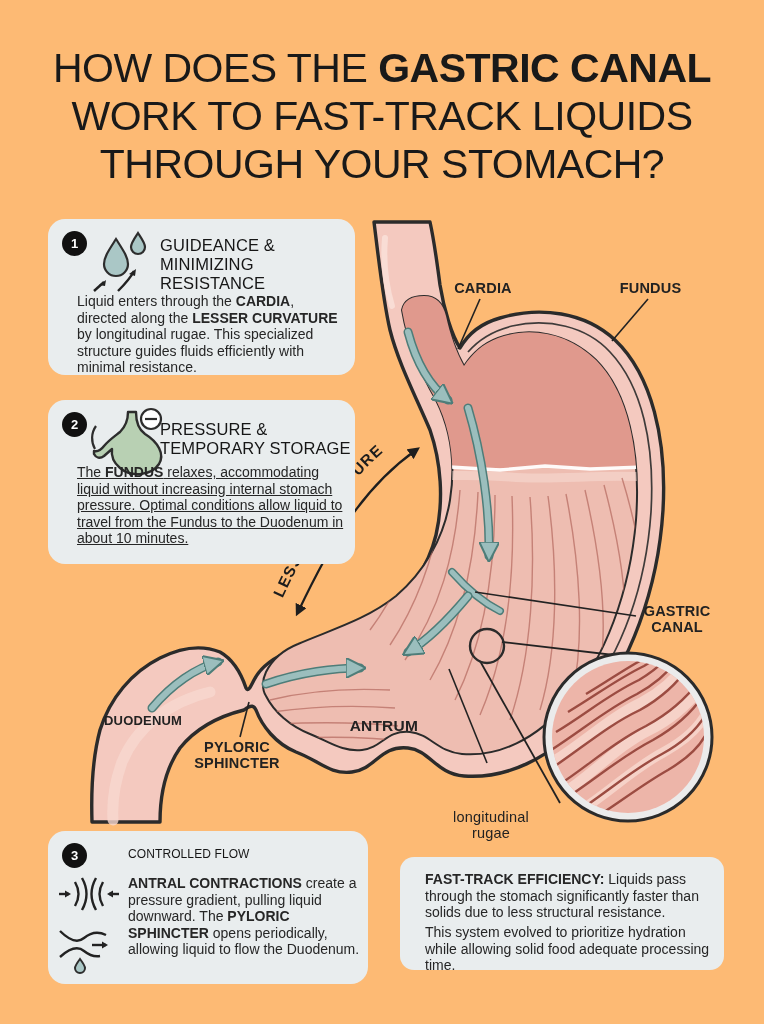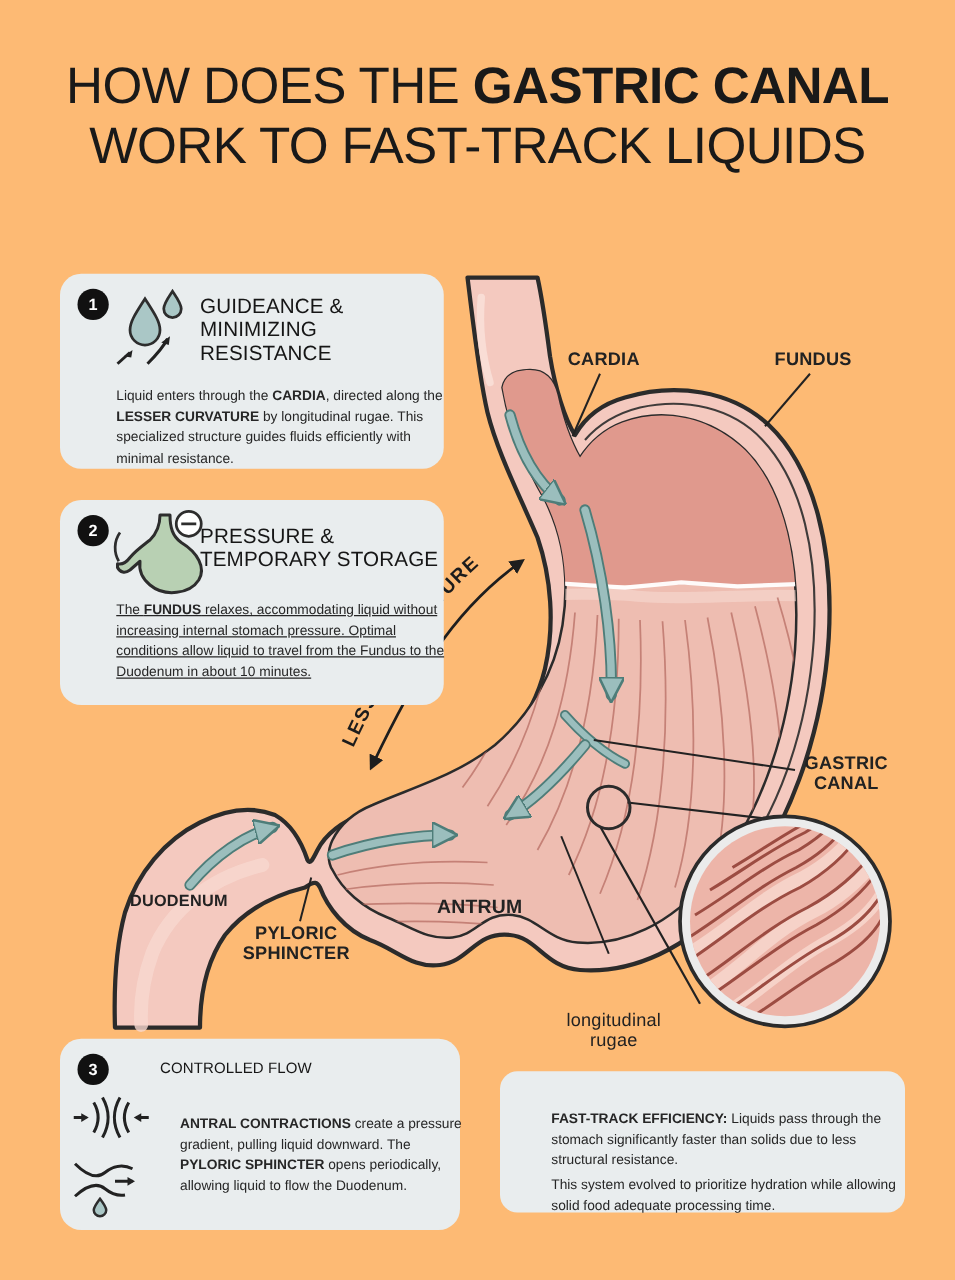--- a/index.html
+++ b/index.html
@@ -8,38 +8,39 @@
   
   .title{position:absolute;left:22px;top:44px;width:720px;text-align:center;
          font-size:41px;line-height:48px;font-weight:400;letter-spacing:-0.5px;color:#191919;}
   .title .tb{font-weight:700;}
   
   .card{position:absolute;background:var(--card-bg,#e9edee);border-radius:17px;}
   .badge{position:absolute;width:25px;height:25px;border-radius:50%;background:#111;
          color:#fff;font-size:13px;font-weight:700;text-align:center;line-height:25px;}
   .card-h{position:absolute;margin:0;font-size:16.5px;line-height:19px;font-weight:400;
           letter-spacing:0.1px;white-space:pre-line;color:#161616;}
-  .card-b{position:absolute;margin:16px;font-size:11px;line-height:16.5px;color:#262626;}
+  .card-b{position:absolute;margin:0;font-size:14px;line-height:16.5px;color:#262626;}
   .card-b b{font-weight:700;}
   .ic{position:absolute;}
   
   .dlabel{position:absolute;font-weight:700;font-size:14.5px;line-height:15.5px;
           color:#222;text-align:center;letter-spacing:0.2px;}
   .dlabel.small{font-size:13px;}
   .dlabel.lower{font-weight:400;margin-top:45px;}
   .stage{position:absolute;left:0;top:0;pointer-events:none;}
 </style>
 </head>
 <body>
 
 <div class="page" style="--ink: #1f1f1f; --card-bg: #e9edee; --teal: #9bbebd; --teal-dark: #4e7d79; --wall: #f4c9bf; --cavity: #eebdb1; --headspace: #e0998d; --rugae: #b4685e; --icon-green: #b8d0b3; --outline: #2b2b2b;">
 
   <div class="title">
     <div><span>HOW DOES THE </span><span class="tb">GASTRIC CANAL</span></div>
     <div>WORK TO FAST-TRACK LIQUIDS</div>
+    <div>THROUGH YOUR STOMACH?</div>
   </div>
 
   <svg class="stage" width="764" height="1024" viewBox="0 0 764 1024">
     <defs>
       <marker id="mTeal" viewBox="0 0 10 10" refX="7" refY="5" markerWidth="3.4" markerHeight="3.4" orient="auto">
         <path d="M0,0 L10,5 L0,10 Z" fill="#9bbebd" stroke="#4e7d79" stroke-width="1"></path>
       </marker>
       <marker id="mBlack" viewBox="0 0 10 10" refX="6" refY="5" markerWidth="5.5" markerHeight="5.5" orient="auto-start-reverse">
         <path d="M0,0 L10,5 L0,10 Z" fill="#1e1e1e"></path>
       </marker>

